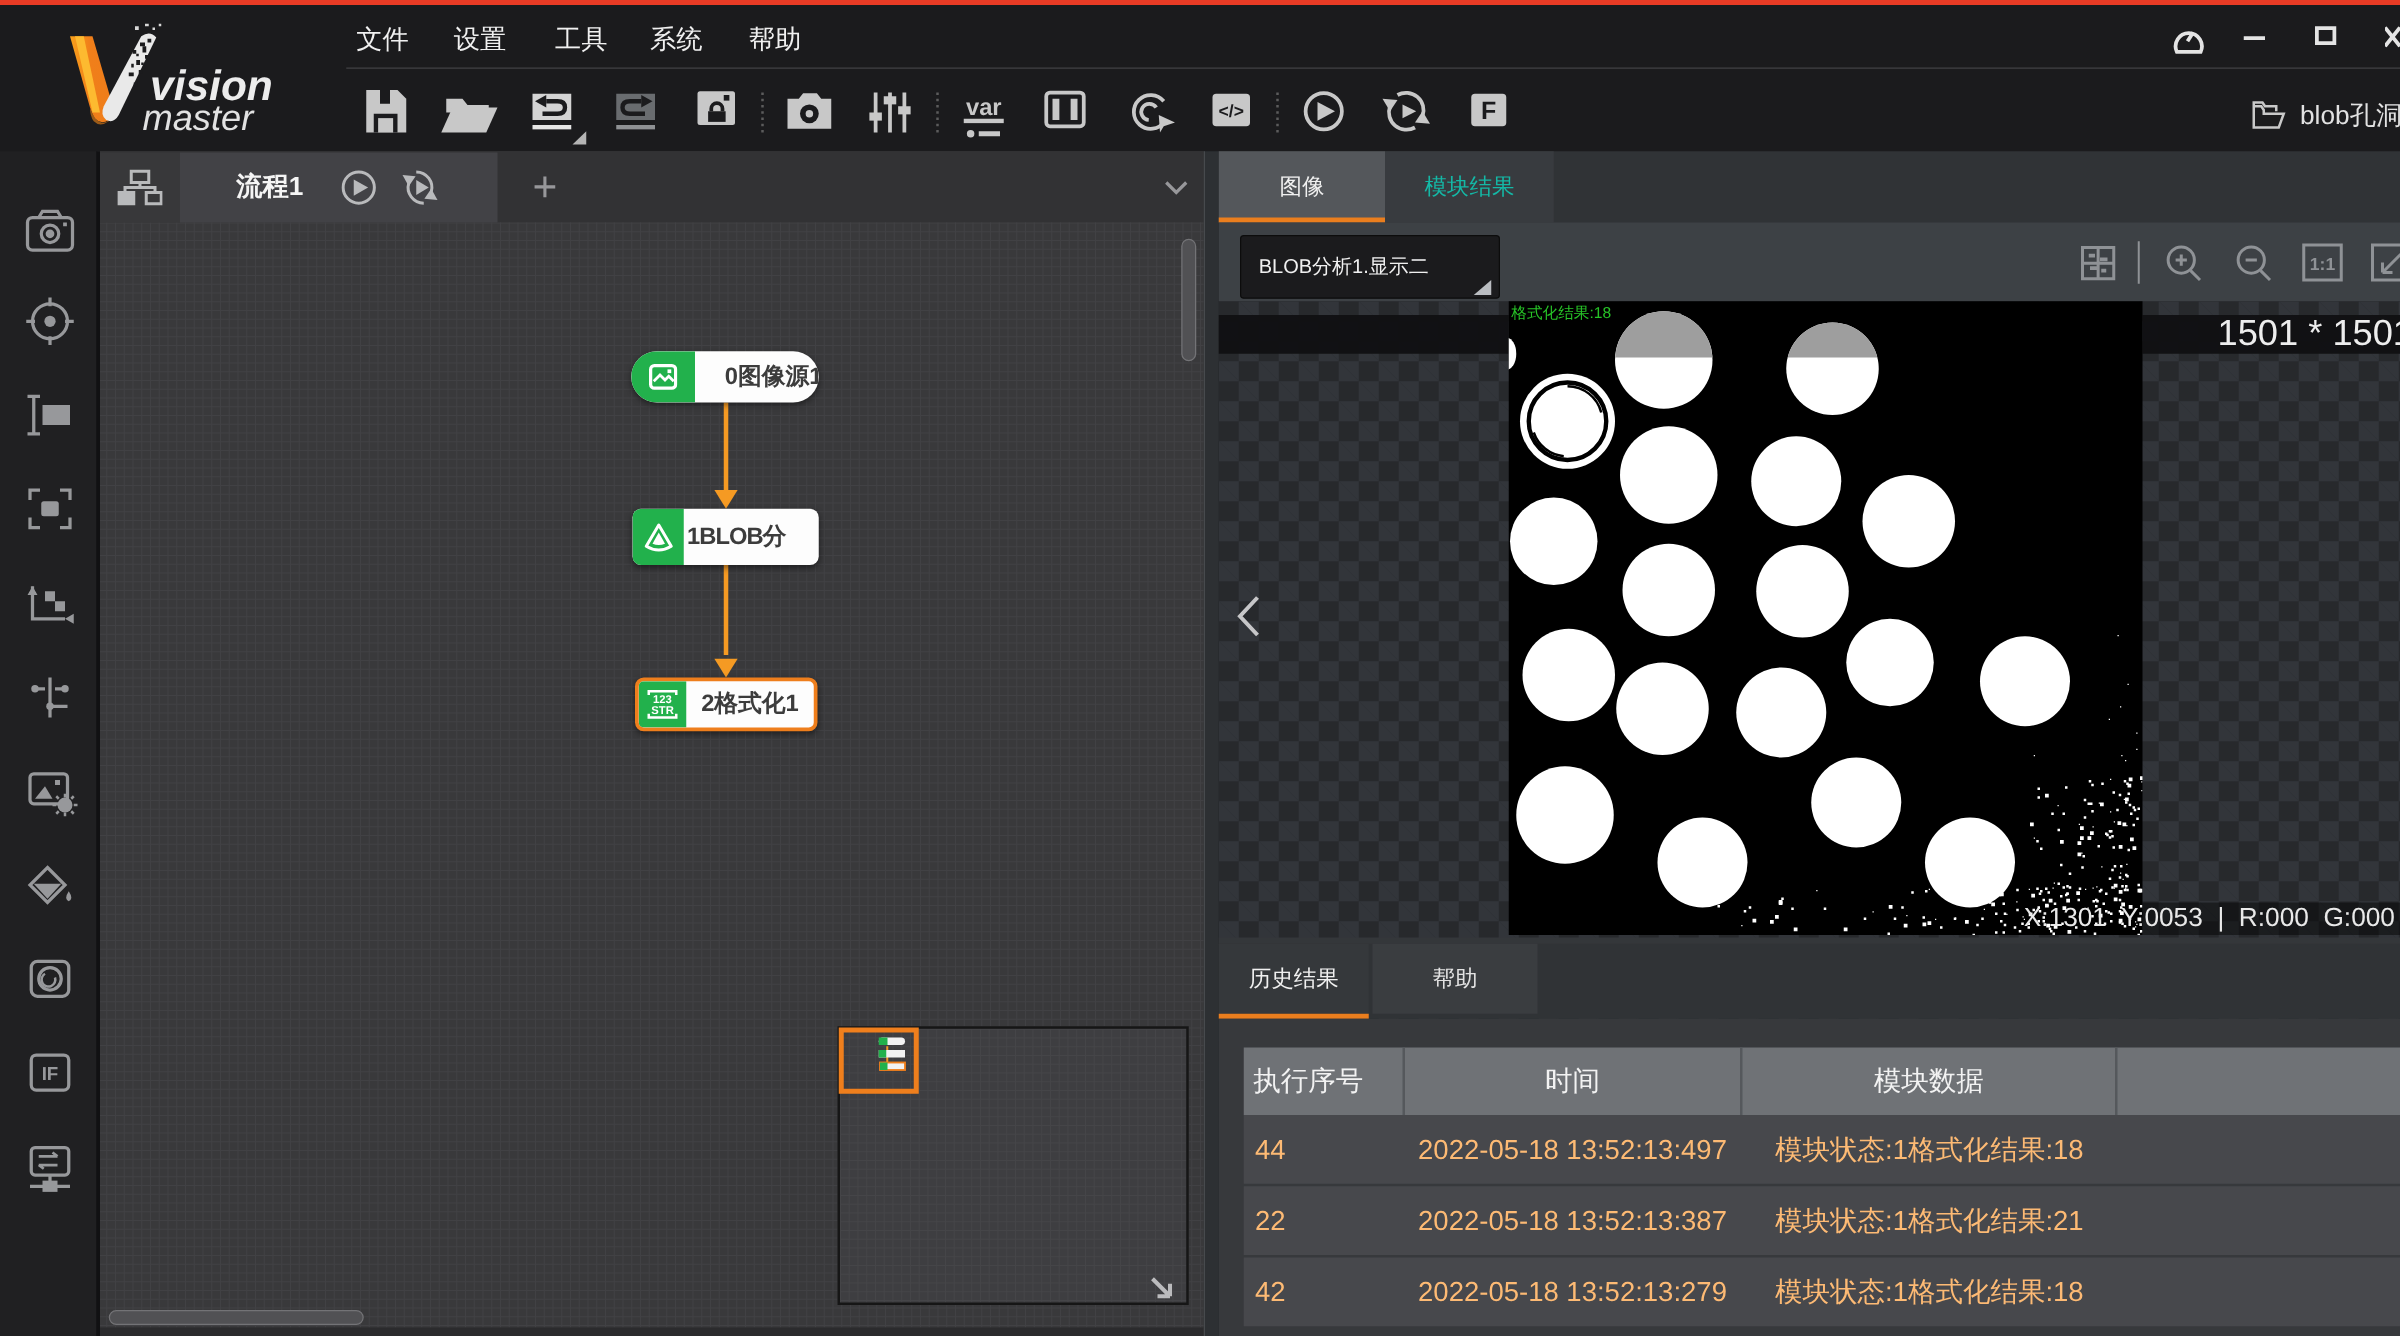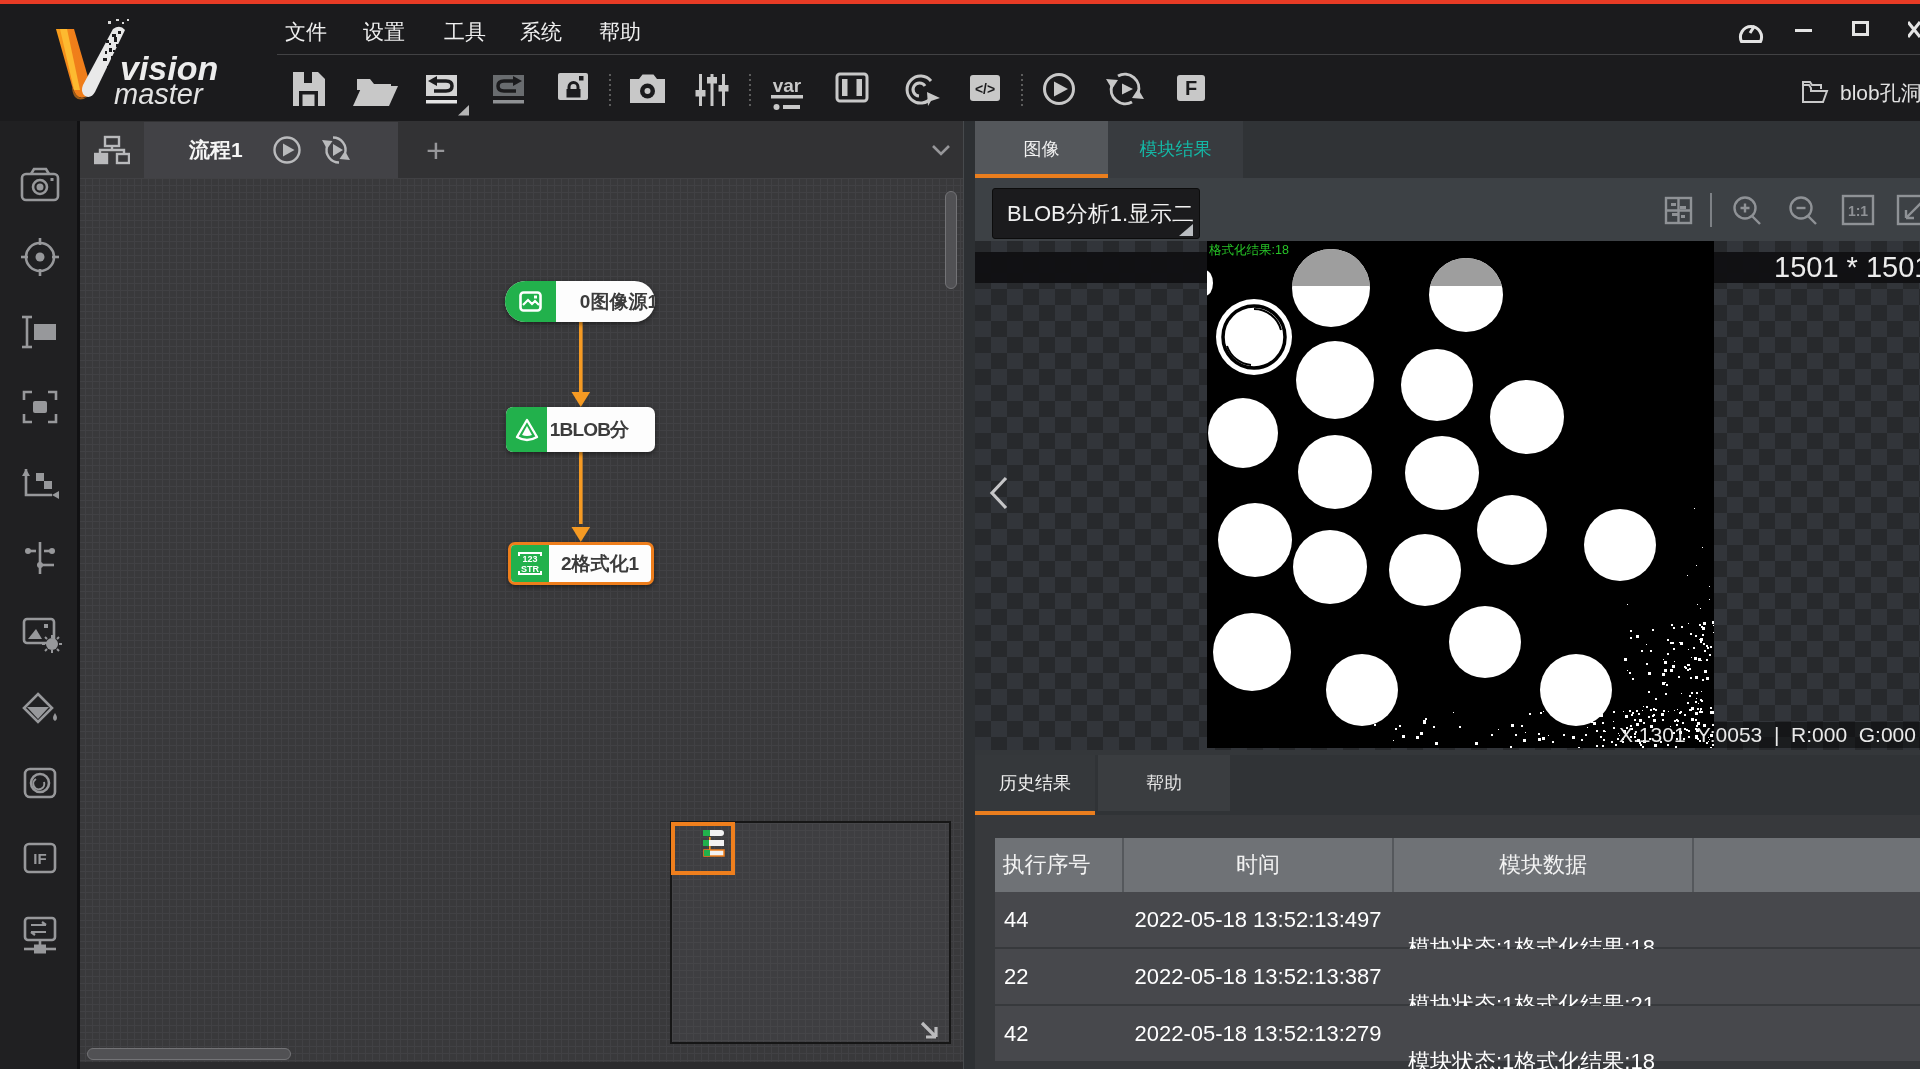--- a/index.html
+++ b/index.html
@@ -37,24 +37,24 @@
 #viewerbar { left:0; top:57px; width:945px; height:63px; background:#3d4145; }
 #viewer { left:0; top:120px; width:945px; height:630px;
   background-image:
     linear-gradient(45deg,#32353a 25%,transparent 25%,transparent 75%,#32353a 75%),
     linear-gradient(45deg,#32353a 25%,transparent 25%,transparent 75%,#32353a 75%);
   background-color:#27292c;
   background-size:32px 32px; background-position:0 0,16px 16px; }
 #histbar { left:0; top:634px; width:945px; height:60px; background:#303336; }
 #histpanel { left:0; top:694px; width:945px; height:254px; background:#37393c; }
 .hcell { height:54px; line-height:54px; text-align:center; color:#f2f2f2; font-size:22px; }
-.row { position:absolute; left:20px; width:925px; height:55px; background:#47484c; color:#ffffff; font-size:22px; }
+.row { position:absolute; left:20px; width:925px; height:55px; background:#47484c; color:#fdba74; font-size:22px; }
 .row .c1 { position:absolute; left:9px; top:0; line-height:55px; }
 .row .c2 { position:absolute; left:129px; width:268px; text-align:center; line-height:55px; }
-.row .c3 { position:absolute; left:413px; line-height:55px;margin-top:28px; }
+.row .c3 { position:absolute; left:425px; line-height:55px; }
 </style>
 </head>
 <body>
 <div id="stage">
 <div class="abs" id="redline"></div>
 <div class="abs" id="titlebar"></div>
 
 <svg class="abs" style="left:50px;top:18px" width="180" height="88" viewBox="0 0 180 88">
   <defs>
     <linearGradient id="vg" x1="0" y1="0" x2="1" y2="0">
@@ -339,21 +339,21 @@
   <div class="abs" style="left:867px;top:70px;width:12px;height:98px;border-radius:6px;background:#515154;border:1px solid #737376"></div>
 </div>
 <div class="abs" id="vsplit"></div>
 <div class="abs" id="rpanel">
 
   <div class="rtab" style="left:0;width:133px;background:#54575b">图像</div>
   <div class="abs" style="left:0;top:53px;width:133px;height:4px;background:#ea7e1e"></div>
   <div class="rtab" style="left:133px;width:135px;background:#383b3f;color:#14b8a6">模块结果</div>
   <div class="abs" id="viewerbar"></div>
 
-  <div class="abs" style="left:17px;top:67px;width:208px;height:51px;background:#1b1b1d;border:1px solid #0c0c0c;border-radius:3px;color:#f0f0f0;font-size:22px;line-height:50px;padding-left:14px;overflow:hidden;white-space:nowrap">BLOB分析1.显示二</div>
+  <div class="abs" style="left:17px;top:67px;width:208px;height:51px;background:#1b1b1d;border:1px solid #0c0c0c;border-radius:3px;color:#f0f0f0;font-size:16px;line-height:50px;padding-left:14px;overflow:hidden;white-space:nowrap">BLOB分析1.显示二</div>
   <svg class="abs" style="left:203px;top:103px" width="16" height="13" viewBox="0 0 16 13">
     <polygon points="15,0 15,12 1,12" fill="#babdc1"></polygon>
   </svg>
 
   <svg class="abs" style="left:680px;top:68px" width="265px" height="42" viewBox="0 0 265 42">
     <g stroke="#8f9296" stroke-width="2.4" fill="none">
       <rect x="11" y="9" width="25" height="25"></rect>
       <path d="M23.5 9 v25 M11 21.5 h25"></path>
       <g fill="#8f9296" stroke="none">
         <rect x="16" y="14" width="5" height="3"></rect>

